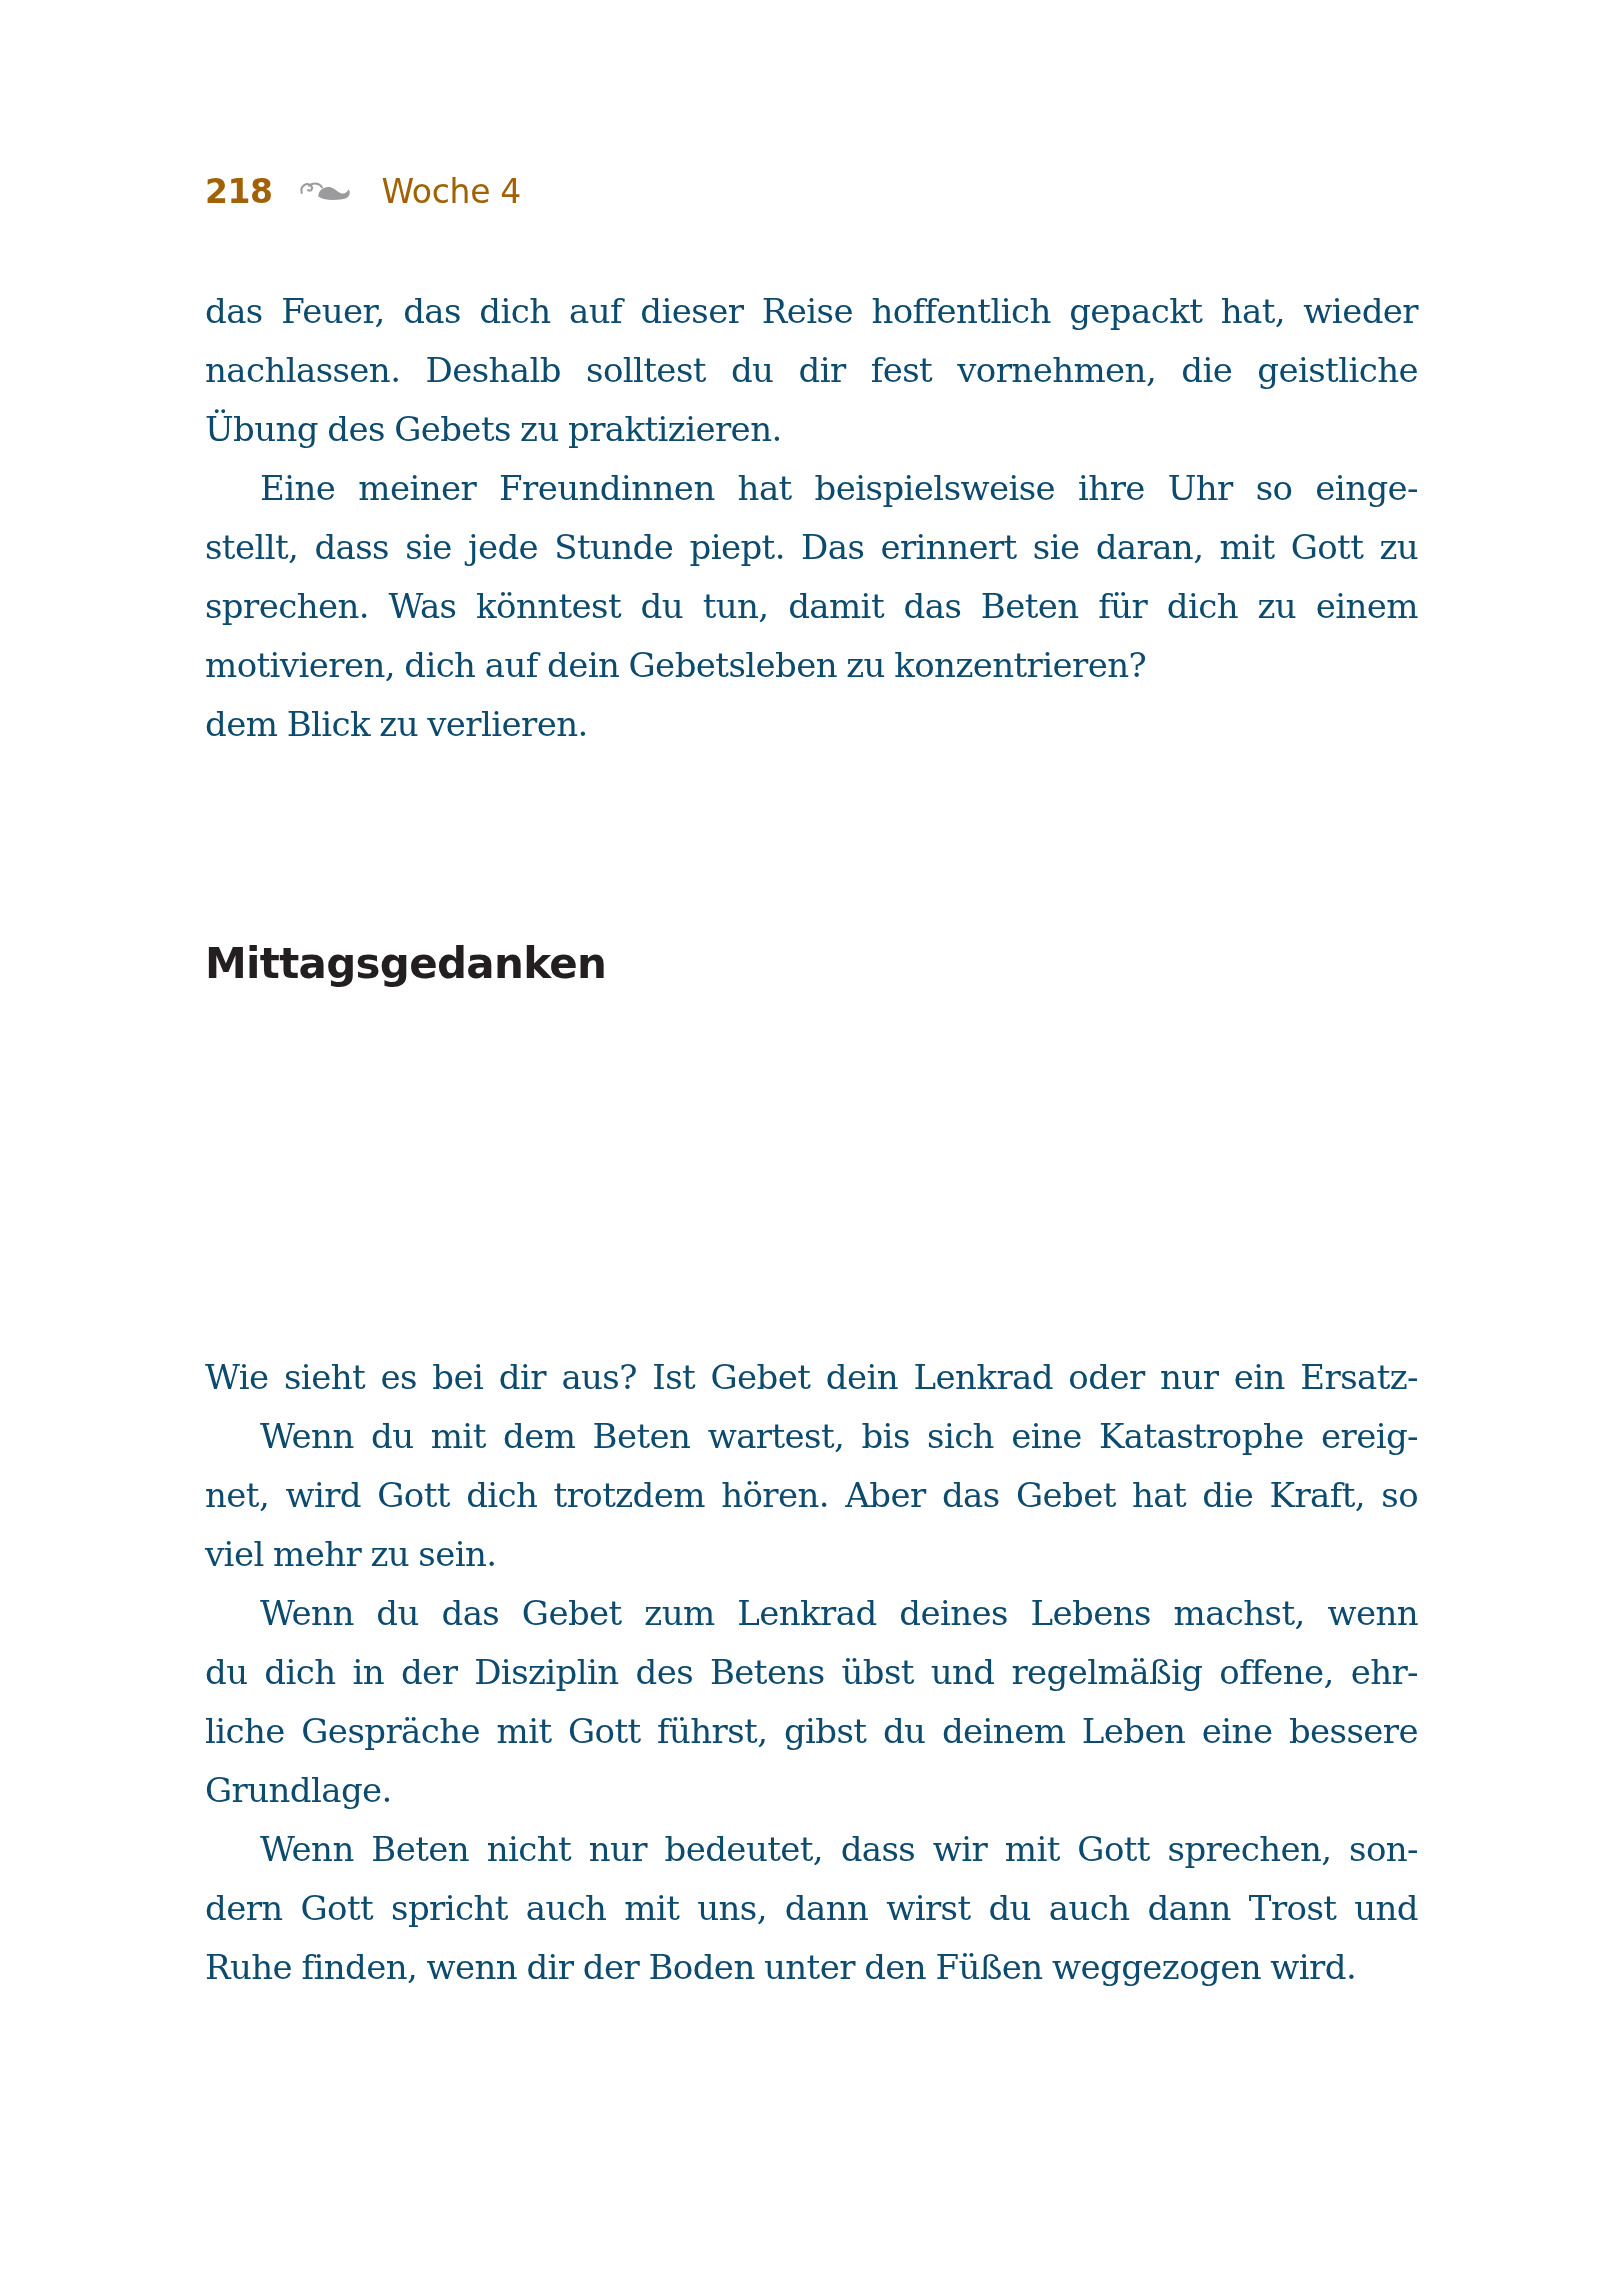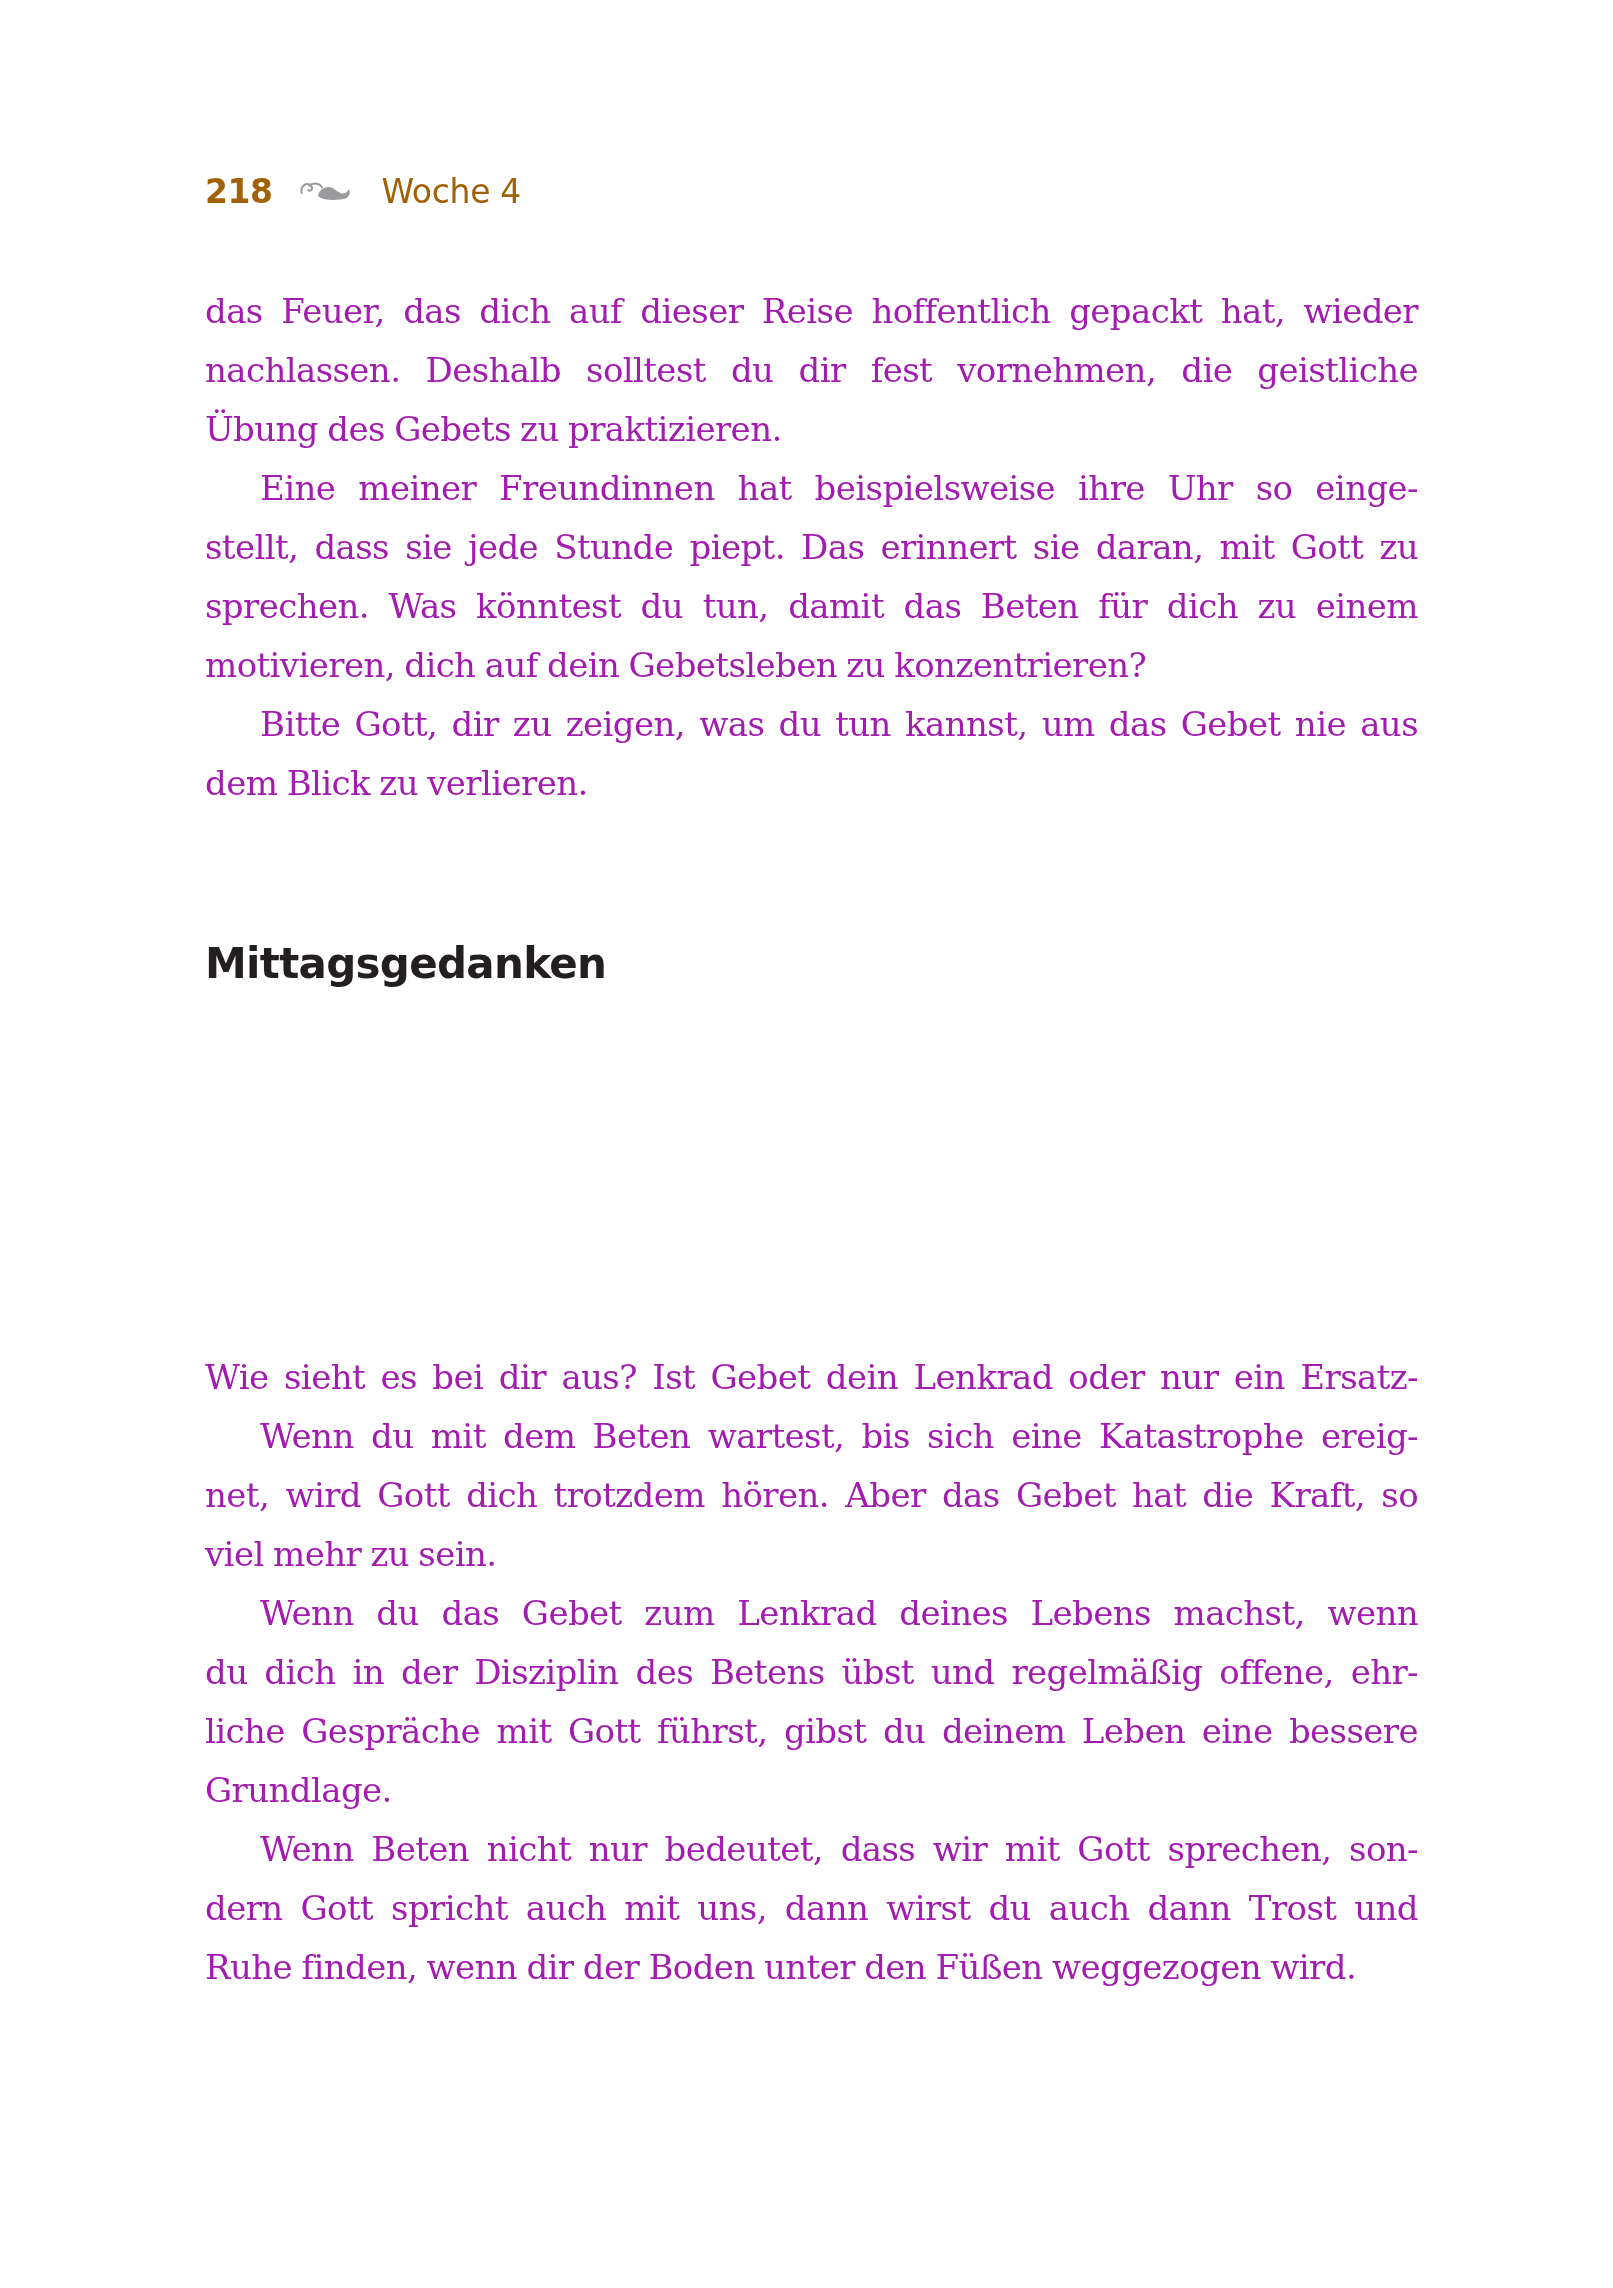--- a/index.html
+++ b/index.html
@@ -4,21 +4,21 @@
 <style>
   html, body { margin: 0; padding: 0; background: #ffffff; }
   body { width: 1613px; height: 2289px; position: relative; overflow: hidden; color: #231f20; }
   .page { position: absolute; left: 0; top: 0; width: 1613px; height: 2289px; }
 
   .running-head { position: absolute; left: 205px; top: 164px; height: 55px; display: flex; align-items: center; font-family: "DejaVu Sans", sans-serif; color: #a16207; text-align: right; }
   .page-number { font-weight: bold; font-size: 33px; letter-spacing: -0.5px; }
   .ornament { margin-left: 26px; margin-right: 26px; width: 57px; height: 28px; display: inline-block; }
   .chapter-label { font-size: 33px; letter-spacing: -0.3px; }
 
-  .body-block { position: absolute; left: 205px; width: 1213px; font-family: "DejaVu Serif", serif; font-size: 34px; line-height: 59px; color: #a21caf; letter-spacing: -0.6px; word-spacing: -0.9px; }
+  .body-block { position: absolute; left: 205px; width: 1213px; font-family: "DejaVu Serif", serif; font-size: 34px; line-height: 59px; color: #0c4a6e; letter-spacing: -0.6px; word-spacing: -0.9px; }
   .para { margin: 0; text-align: justify; text-align-last: left; hyphens: manual; }
   .para.indent { text-indent: 55px; }
   .line { display: block; text-align: justify; text-align-last: justify; white-space: nowrap; }
   .line.last { text-align-last: left; }
 
   .section-heading { position: absolute; left: 205px; top: 939px; font-family: "DejaVu Sans", sans-serif; font-weight: bold; font-size: 42px; letter-spacing: -0.7px; color: #231f20; margin: 0; }
 
   .quote-block { position: absolute; left: 205px; top: 1111px; font-family: "DejaVu Serif", serif; font-size: 34px; line-height: 59px; color: #231f20; letter-spacing: -0.6px; }
   .quote-text { font-style: italic; display: block; letter-spacing: -1.1px; }
   .quote-author { display: block; }
@@ -49,21 +49,20 @@
         <span class="line">nachlassen. Deshalb solltest du dir fest vornehmen, die geistliche</span>
         <span class="line last">Übung des Gebets zu praktizieren.</span>
       </p>
       <p class="para indent" style="text-indent: 0px;">
         <span class="line" style="padding-left: 55px;">Eine meiner Freundinnen hat beispielsweise ihre Uhr so einge-</span>
         <span class="line">stellt, dass sie jede Stunde piept. Das erinnert sie daran, mit Gott zu</span>
         <span class="line">sprechen. Was könntest du tun, damit das Beten für dich zu einem</span>
         <span class="line last">motivieren, dich auf dein Gebetsleben zu konzentrieren?</span>
       </p>
       <p class="para indent" style="text-indent: 0px;">
-        <span class="line" style="padding-left: 55px;">Bitte Gott, dir zu zeigen, was du tun kannst, um das Gebet nie aus</span>
         <span class="line last">dem Blick zu verlieren.</span>
       </p>
     </div>
 
   <h2 class="section-heading">Mittagsgedanken</h2>
 
 
   <div class="body-block" id="block-2">
       <p class="para" style="text-indent: 0px;">
         <span class="line">Wie sieht es bei dir aus? Ist Gebet dein Lenkrad oder nur ein Ersatz-</span>

